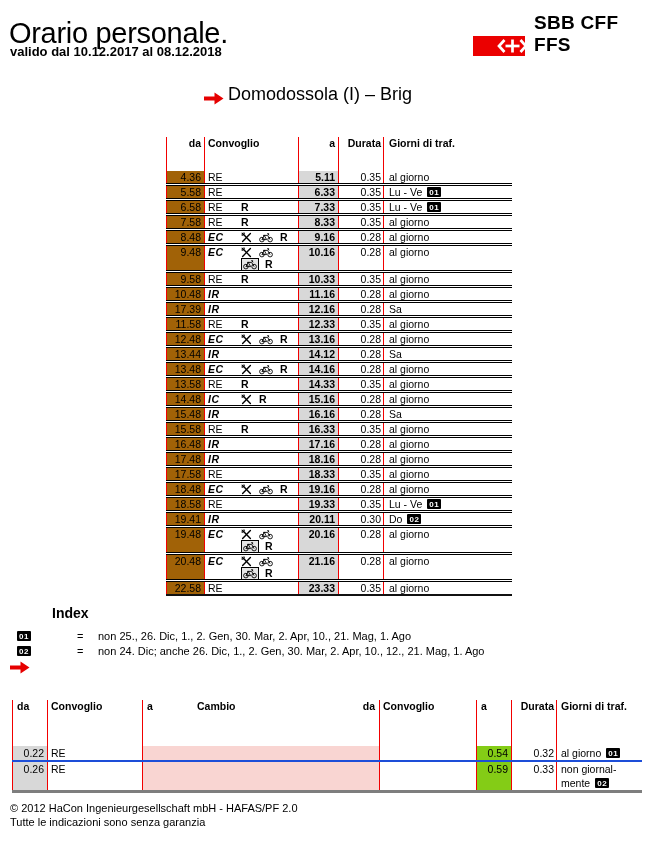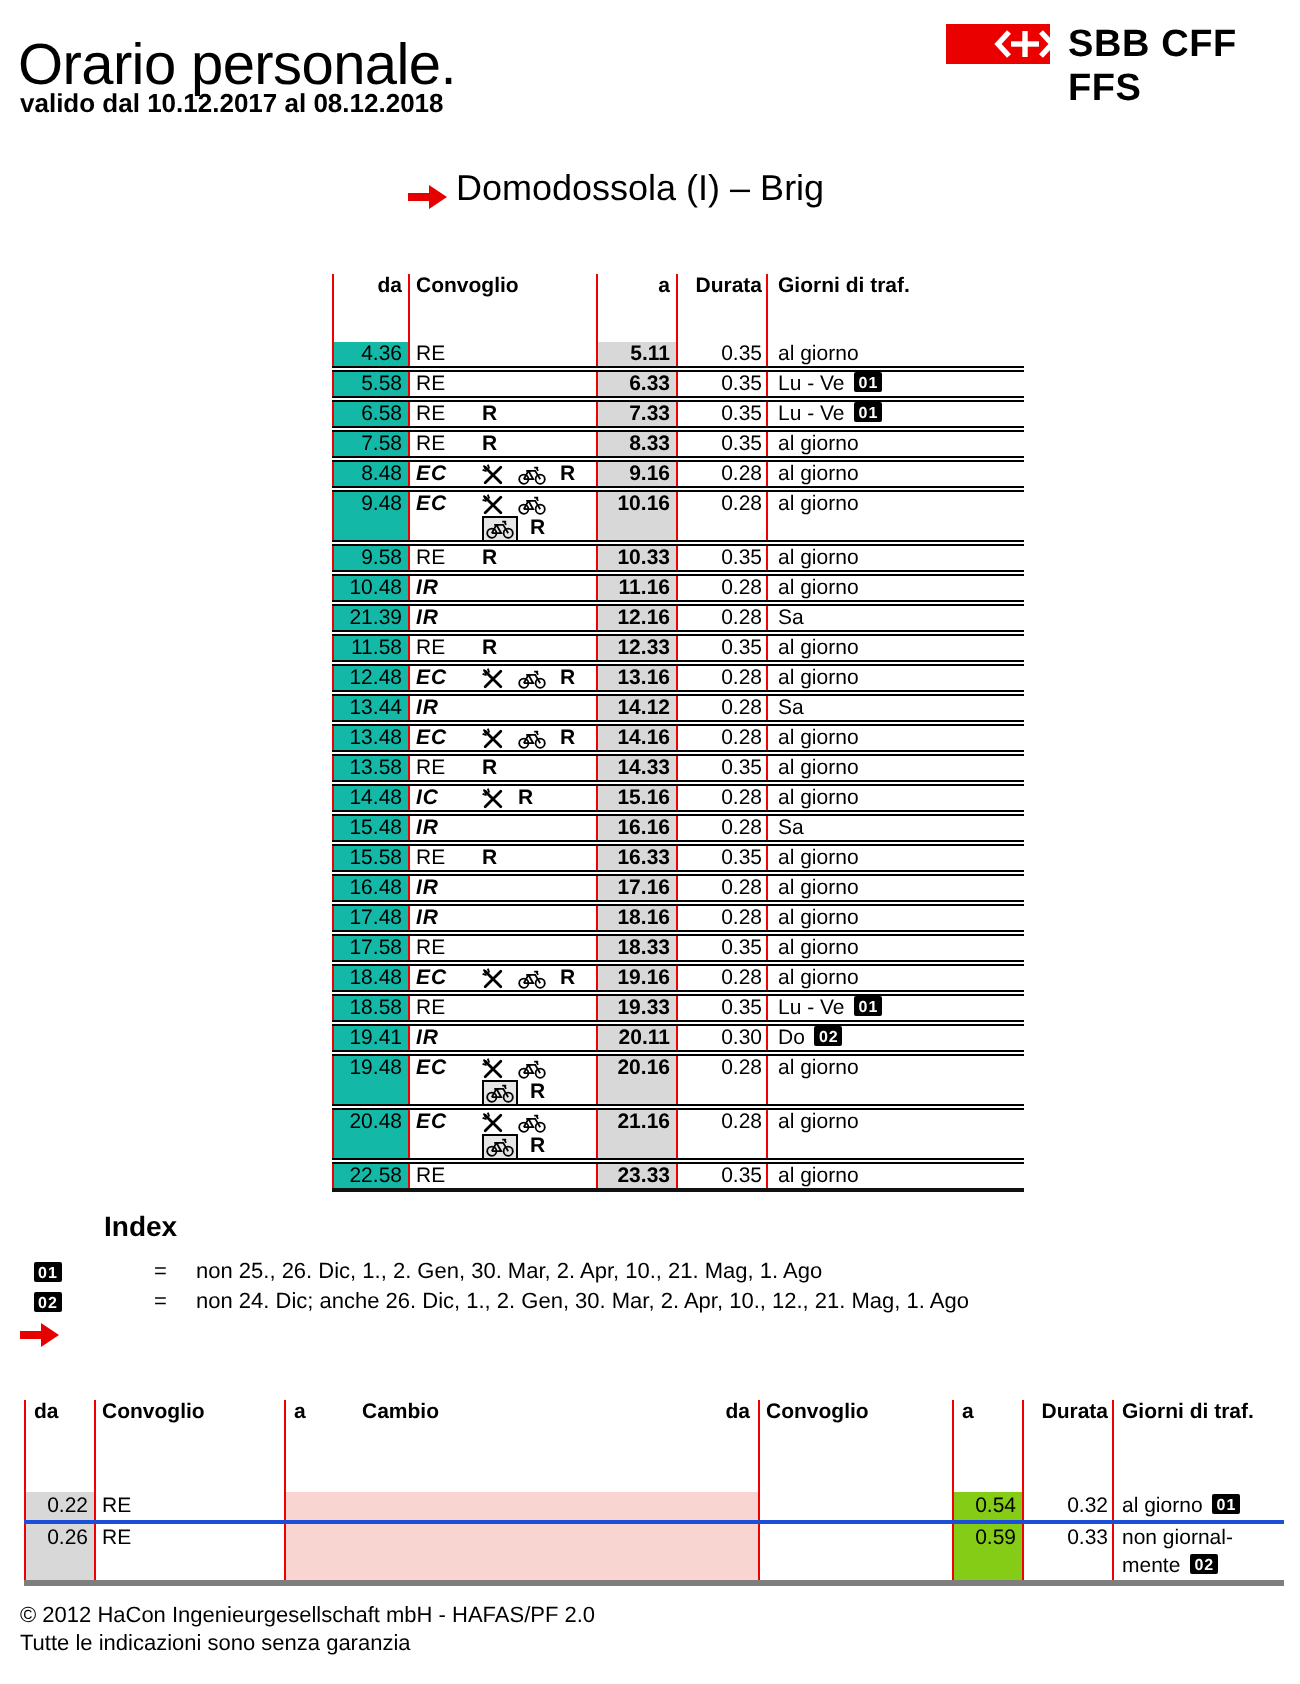--- a/index.html
+++ b/index.html
@@ -5,21 +5,21 @@
   html,body{margin:0;padding:0;}
   body{
     width:650px;height:842px;position:relative;overflow:hidden;
     background:#fff;color:#000;
     font-family:"Liberation Sans","DejaVu Sans",sans-serif;
     -webkit-font-smoothing:antialiased;
   }
   
   .title{position:absolute;left:9px;top:5px;font-size:29px;letter-spacing:-0.3px;margin-top:12px;}
   .subtitle{position:absolute;left:10px;top:44px;font-size:13px;font-weight:bold;}
-  .sbb{position:absolute;left:437px;top:12px;display:flex;align-items:flex-start;gap:9px;padding-left:36px;}
+  .sbb{position:absolute;left:437px;top:12px;display:flex;align-items:flex-end;gap:9px;padding-left:36px;}
   .sbb-text{font-size:19px;font-weight:bold;letter-spacing:0.3px;}
   
   .route{position:absolute;display:flex;align-items:flex-end;gap:4px;font-size:18px;}
   .route1{left:204px;top:84px;}
   .route2{left:10px;top:661px;}
   
   .tbl{position:absolute;font-size:10.5px;}
   .tbl *{box-sizing:border-box;}
   .hd{display:flex;font-weight:bold;}
   .hd>div,.row>div{border-left:1px solid #f20000;}
@@ -29,21 +29,21 @@
   .t1{left:166px;top:137px;width:346px;}
   .t1 .hd{height:34px;}
   .t1 .cd{width:38px;text-align:right;padding-right:3px;}
   .t1 .cc{width:94px;padding-left:3px;}
   .t1 .ca{width:40px;text-align:right;padding-right:3px;}
   .t1 .cu{width:45px;text-align:right;padding-right:2px;}
   .t1 .cg{flex:1;padding-left:5px;}
   .t1 .row{border-top:3px double #000;}
   .t1 .row.first{border-top:none;}
   .t1 .rows{border-bottom:2px solid #111;}
-  .t1 .row .cd{background:#14b8a6;}
+  .t1 .row .cd{background:#a16207;}
   .t1 .row .ca{background:#d8d8d8;font-weight:bold;}
   .l1{display:flex;align-items:center;height:12px;}
   .l2{display:flex;align-items:center;height:12px;margin-left:33px;gap:6px;}
   .logo{width:33px;}
   .tlogo{font-style:italic;font-weight:800;letter-spacing:0.5px;}
   .icons{display:flex;gap:7px;align-items:center;}
   .rsym{font-weight:bold;}
   .icn{display:inline-flex;line-height:0;}
   .boxed{background:#e6e6e6;border:1px solid #000;padding:0 1px;display:inline-flex;line-height:0;}
   .fnbadge{display:inline-block;background:#000;color:#fff;font-weight:bold;
@@ -55,21 +55,21 @@
   .t2 .d1{width:35px;}
   .t2 .c1{width:95px;padding-left:3px;}
   .t2 .mid{width:237px;}
   .t2 .c2{width:97px;padding-left:3px;}
   .t2 .a2{width:35px;}
   .t2 .du{width:45px;text-align:right;padding-right:2px;}
   .t2 .gi{flex:1;padding-left:4px;}
   .t2 .hd .d1,.t2 .hd .a2{padding-left:4px;}
   .t2 .hd .mid{display:flex;}
   .t2 .mh-a{width:38px;padding-left:4px;}
-  .t2 .mh-c{flex:1;}
+  .t2 .mh-c{flex:1;margin-left:16px;}
   .t2 .mh-d{text-align:right;padding-right:4px;}
   .t2 .row>div{line-height:14px;}
   .t2 .row .d1{background:#d8d8d8;text-align:right;padding-right:3px;}
   .t2 .row .mid{background:#f9d5d2;}
   .t2 .row .a2{background:#84cc16;text-align:right;padding-right:3px;}
   .t2 .row2{border-top:2px solid #1d4ed8;}
   .t2 .rows{border-bottom:3px solid #7e7e7e;}
   
   .index{position:absolute;left:10px;top:605px;width:620px;}
   .index h2{margin:0;font-size:14px;font-weight:bold;padding-left:42px;}
@@ -288,21 +288,21 @@
         <span class="icons"></span>
       </div>
 
     </div>
     <div class="ca">11.16</div>
     <div class="cu">0.28</div>
     <div class="cg"><span>al giorno</span></div>
   </div>
 
   <div class="row t1row">
-    <div class="cd">21.39</div>
+    <div class="cd">17.39</div>
     <div class="cc">
       <div class="l1">
         <span class="logo tlogo">IR</span>
         <span class="icons"></span>
       </div>
 
     </div>
     <div class="ca">12.16</div>
     <div class="cu">0.28</div>
     <div class="cg"><span>Sa</span></div>

